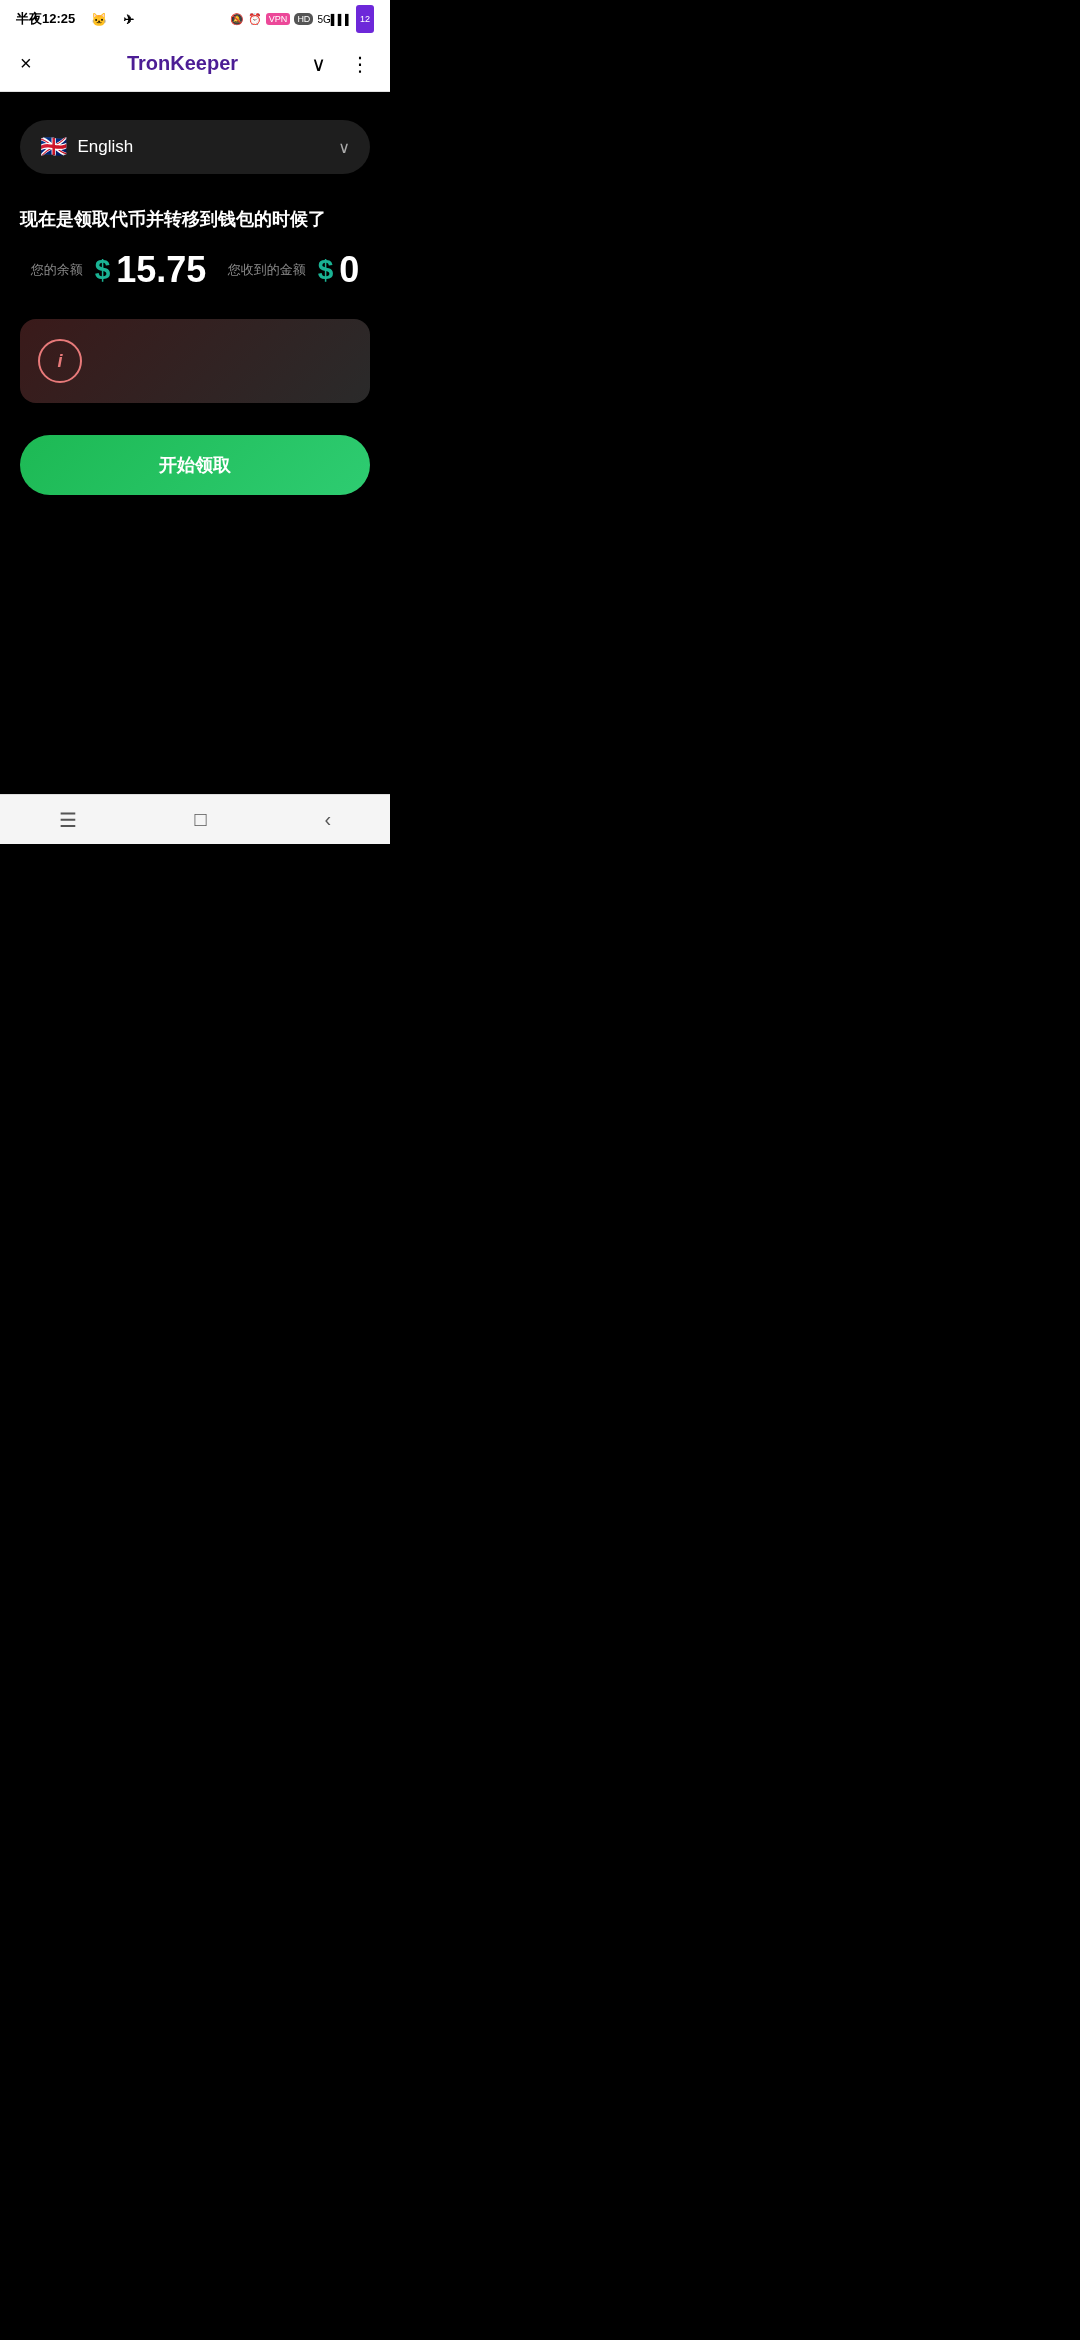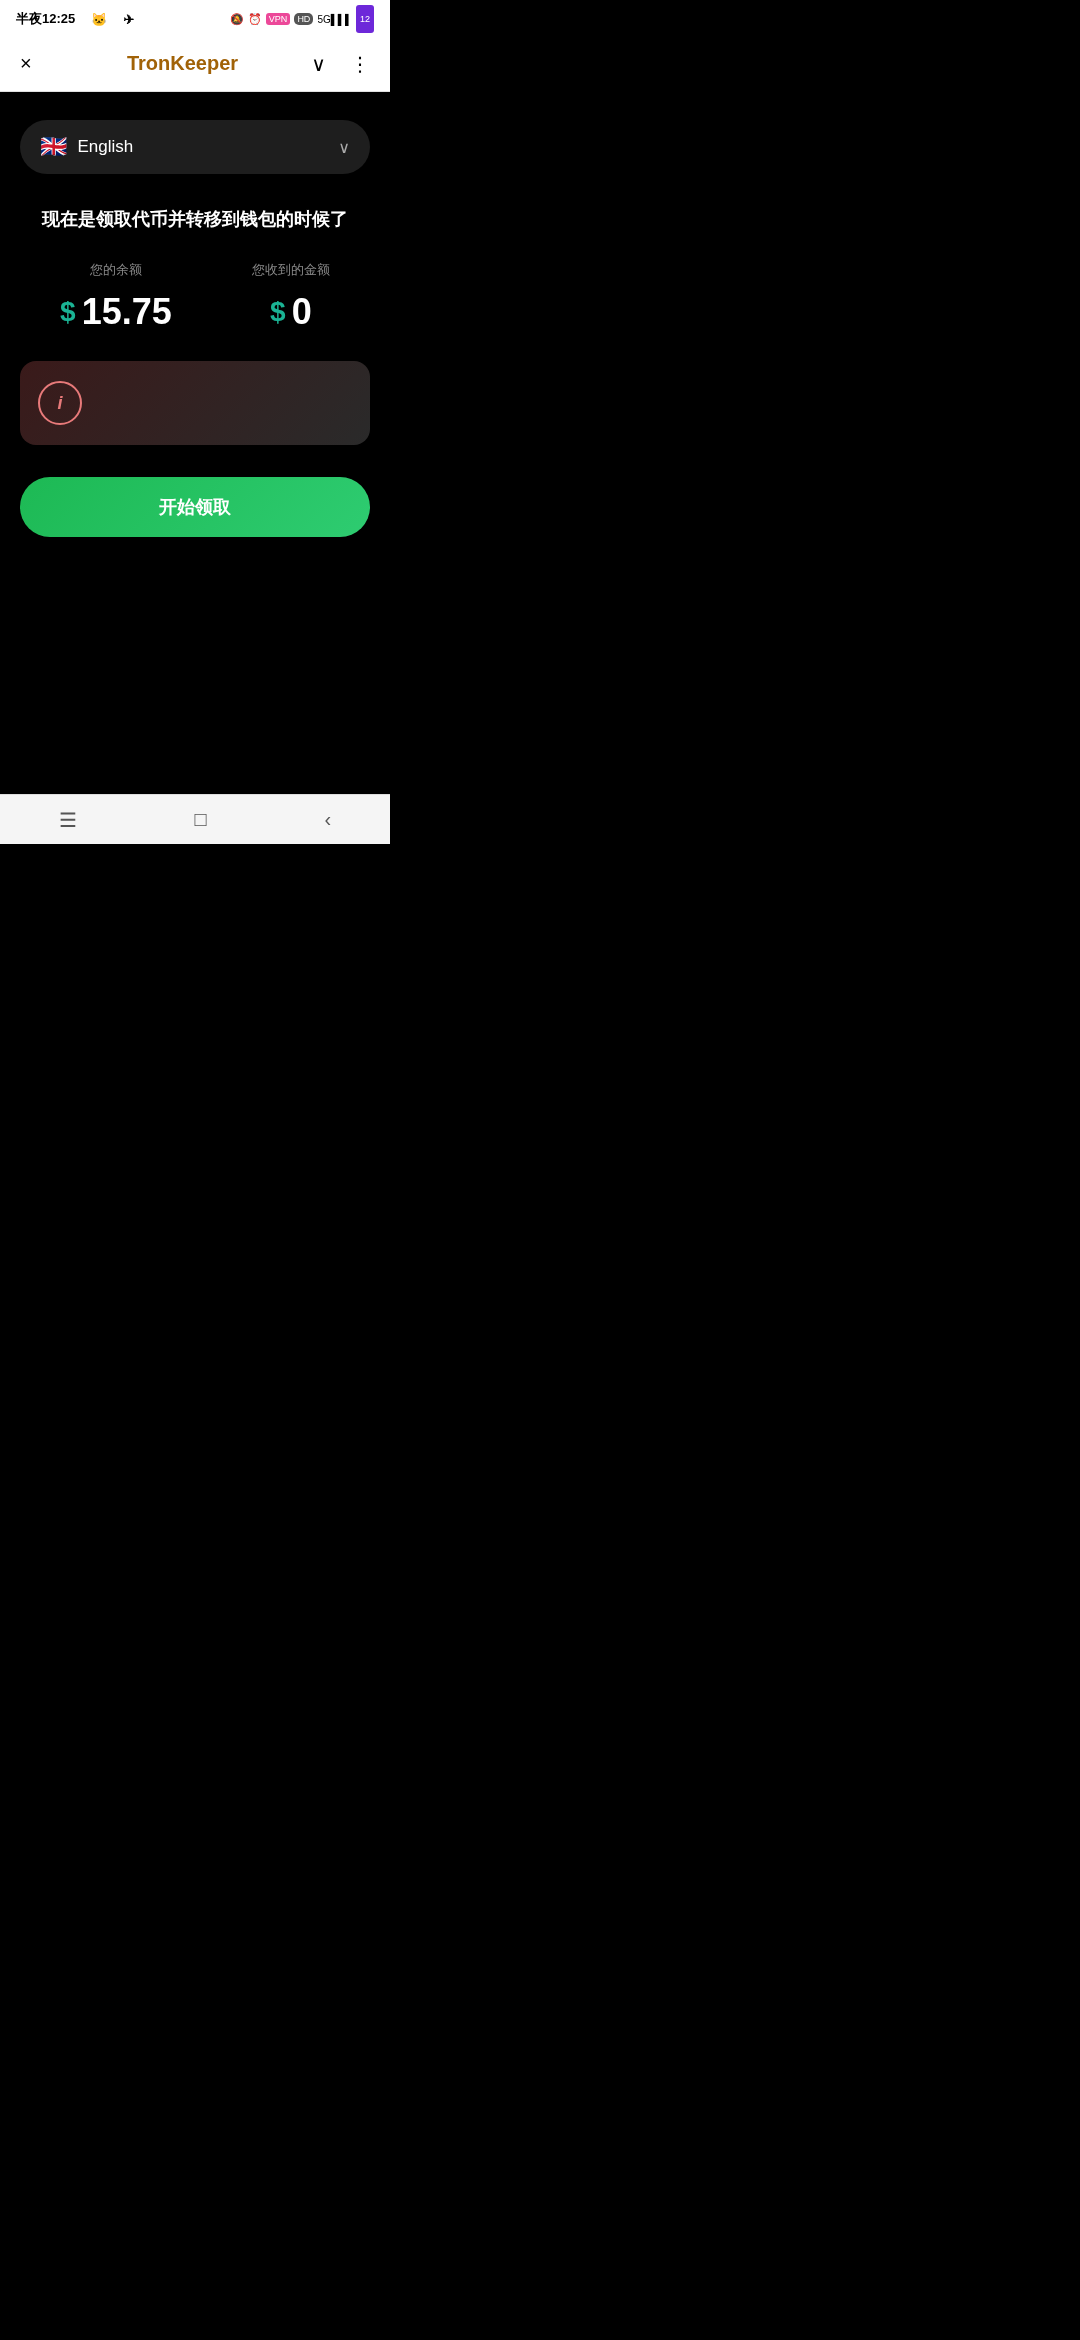--- a/index.html
+++ b/index.html
@@ -45,21 +45,21 @@
       display: flex;
       align-items: center;
       justify-content: space-between;
       padding: 10px 16px;
       height: 56px;
       border-bottom: 1px solid #e0e0e0;
     }
     .app-bar-title {
       font-size: 20px;
       font-weight: 600;
-      color: #a16207;
+      color: #4c1d95;
       margin-left: 22px;
     }
     .app-bar-actions {
       display: flex;
       align-items: center;
       gap: 16px;
     }
     .icon-btn {
       background: none;
       border: none;
@@ -97,38 +97,37 @@
     .flag {
       font-size: 22px;
     }
     .chevron-down {
       color: #aaa;
       font-size: 16px;
     }
 
     
     .headline {
-      text-align: center;
       font-size: 18px;
       font-weight: 700;
       color: #fff;
       line-height: 1.5;
-      margin-bottom: 28px;
+      margin-bottom: 16px;
     }
 
     
     .balance-section {
       display: flex;
       justify-content: space-around;
       align-items: flex-start;
       margin-bottom: 28px;
     }
     .balance-item {
       display: flex;
-      flex-direction: column;
+      flex-direction: row;
       align-items: center;
       gap: 12px;
     }
     .balance-label {
       font-size: 13px;
       color: #888;
     }
     .balance-value-row {
       display: flex;
       align-items: center;

